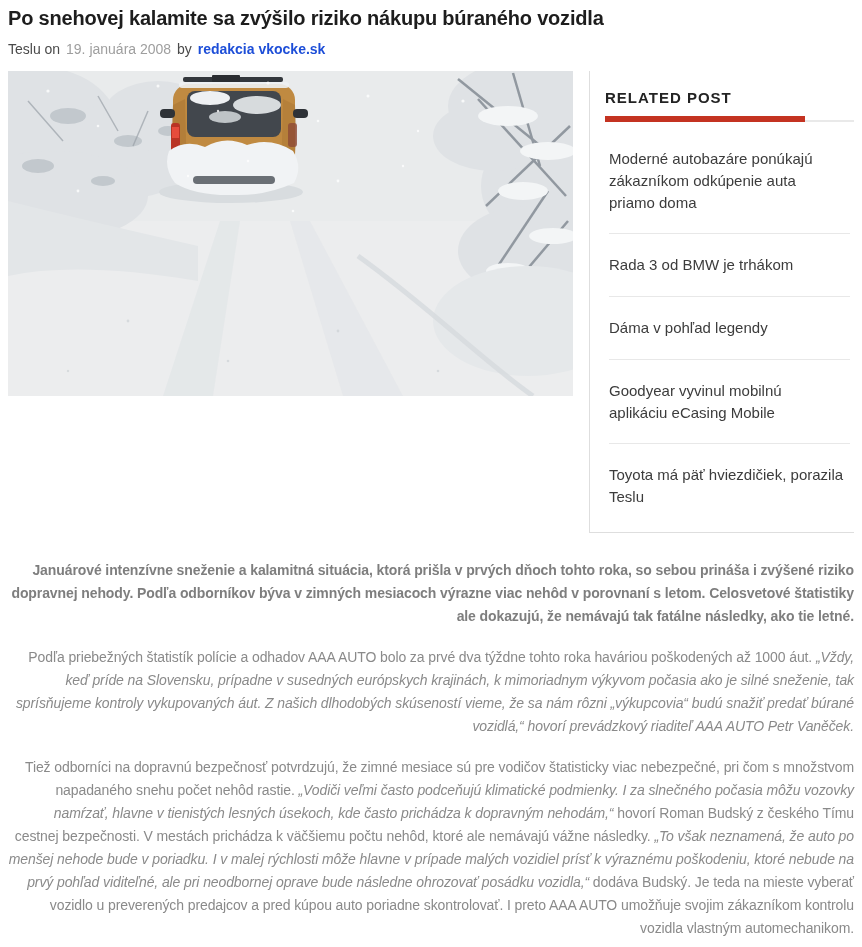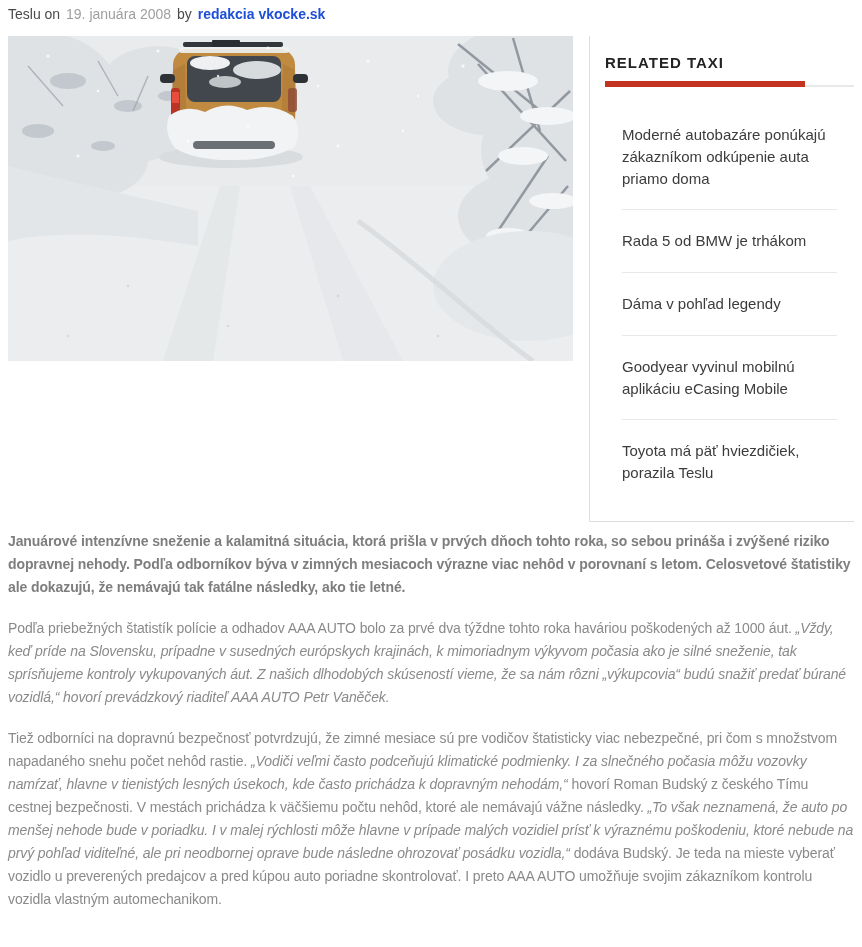--- a/index.html
+++ b/index.html
@@ -30,40 +30,41 @@
     border-left:1px solid #dedede; border-bottom:1px solid #dedede;
     padding:12px 0 0 15px; min-height:377px;
   }
   aside.related h2 {
     margin:6px 0 10px 0;
     font-size:15px; font-weight:700; letter-spacing:1px; color:#232323;
   }
   .bar-row { display:flex; align-items:flex-end; margin:0 0 6px 0; }
   .bar-red { width:200px; height:6px; background:#c43321; }
   .bar-line { flex:1 1 auto; height:2px; background:#e9e9e9; }
-  ul.related-list { list-style:none; margin:17px; padding:0; }
+  ul.related-list { list-style:none; margin:4px; padding:0; }
   li.related-item {
     padding:20px 6px 20px 0;
     font-size:15px; line-height:1.45; color:#3c3c3c; cursor:pointer;
   }
   li.related-item + li.related-item { border-top:1px solid #e8e8e8; }
 
-  .article { margin-top:8px; }
+  .article { margin-top:26px;text-align:right; }
   .article p {
     margin:18px 0 0 0;
     font-size:14px; line-height:23px; color:#8a8a8a; letter-spacing:-0.1px;
   }
   .article p.intro { margin-top:0; font-weight:700; color:#7e7e7e; }
   .article em { font-style:italic; }
 </style>
 </head>
 <body>
 
 <div class="page">
 
+  <h1 class="post-title">Po snehovej kalamite sa zvýšilo riziko nákupu búraného vozidla</h1>
 
   <div class="byline">
     <span>Teslu on</span><span class="sep"> </span><span class="date">19. januára 2008</span><span class="sep"> </span><span>by</span><span class="sep"> </span><a class="author">redakcia vkocke.sk</a>
   </div>
 
   <div class="content-row">
 
     <figure class="hero">
       <svg width="565" height="325" viewBox="0 0 565 325" aria-hidden="true">
 
@@ -164,28 +165,28 @@
           <circle cx="120" cy="250" r="1.4"></circle>
             <circle cx="220" cy="290" r="1.3"></circle>
             <circle cx="330" cy="260" r="1.4"></circle>
           <circle cx="430" cy="300" r="1.3"></circle>
             <circle cx="60" cy="300" r="1.2"></circle>
         </g>
       </svg>
     </figure>
 
     <aside class="related">
-      <h2>RELATED TAXI</h2>
+      <h2>RELATED POST</h2>
       <div class="bar-row">
         <div class="bar-red"></div>
         <div class="bar-line"></div>
       </div>
       <ul class="related-list" id="related-list">
           <li class="related-item">Moderné autobazáre ponúkajú zákazníkom odkúpenie auta priamo doma</li>
-          <li class="related-item">Rada 5 od BMW je trhákom</li>
+          <li class="related-item">Rada 3 od BMW je trhákom</li>
           <li class="related-item">Dáma v pohľad legendy</li>
           <li class="related-item">Goodyear vyvinul mobilnú aplikáciu eCasing Mobile</li>
           <li class="related-item">Toyota má päť hviezdičiek, porazila Teslu</li>
         </ul>
     </aside>
 
   </div>
 
   <div class="article">
     <p class="intro">Januárové intenzívne sneženie a kalamitná situácia, ktorá prišla v prvých dňoch tohto roka, so sebou prináša i zvýšené riziko dopravnej nehody. Podľa odborníkov býva v zimných mesiacoch výrazne viac nehôd v porovnaní s letom. Celosvetové štatistiky ale dokazujú, že nemávajú tak fatálne následky, ako tie letné.</p>

